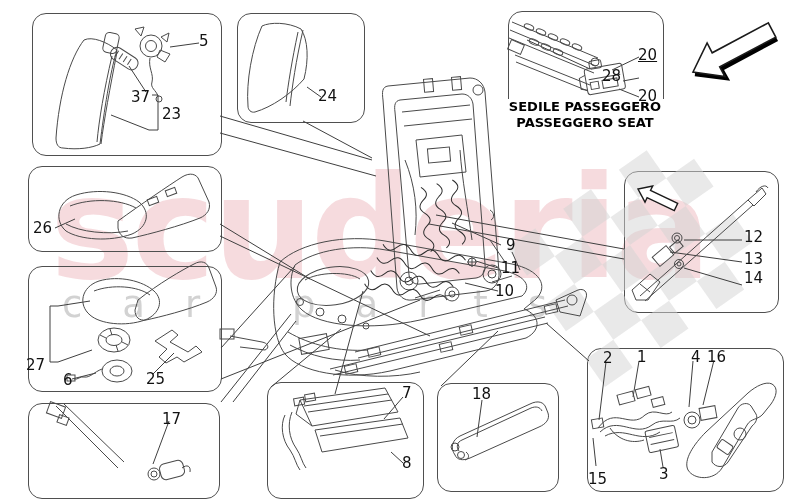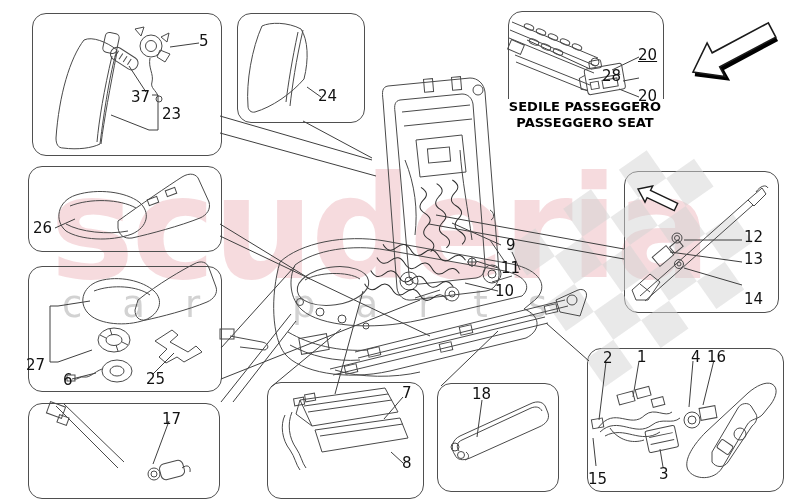--- a/index.html
+++ b/index.html
@@ -343,21 +343,21 @@
   <div class="callout" style="left:318px;top:89px;">24</div>
   <div class="callout" style="left:638px;top:48px;text-decoration:underline;">20</div>
   <div class="callout" style="left:602px;top:69px;">28</div>
   <div class="callout" style="left:638px;top:89px;">20</div>
   <div class="callout" style="left:33px;top:221px;">26</div>
   <div class="callout" style="left:506px;top:238px;">9</div>
   <div class="callout" style="left:501px;top:261px;">11</div>
   <div class="callout" style="left:495px;top:284px;text-align:center;">10</div>
   <div class="callout" style="left:744px;top:230px;">12</div>
   <div class="callout" style="left:744px;top:252px;">13</div>
-  <div class="callout" style="left:744px;top:292px;">14</div>
+  <div class="callout" style="left:744px;top:271px;">14</div>
   <div class="callout" style="left:26px;top:328px;margin-top:30px;">27</div>
   <div class="callout" style="left:63px;top:373px;">6</div>
   <div class="callout" style="left:146px;top:372px;">25</div>
   <div class="callout" style="left:162px;top:412px;">17</div>
   <div class="callout" style="left:402px;top:386px;">7</div>
   <div class="callout" style="left:402px;top:456px;">8</div>
   <div class="callout" style="left:472px;top:387px;">18</div>
   <div class="callout" style="left:603px;top:351px;">2</div>
   <div class="callout" style="left:637px;top:350px;">1</div>
   <div class="callout" style="left:691px;top:350px;">4</div>

